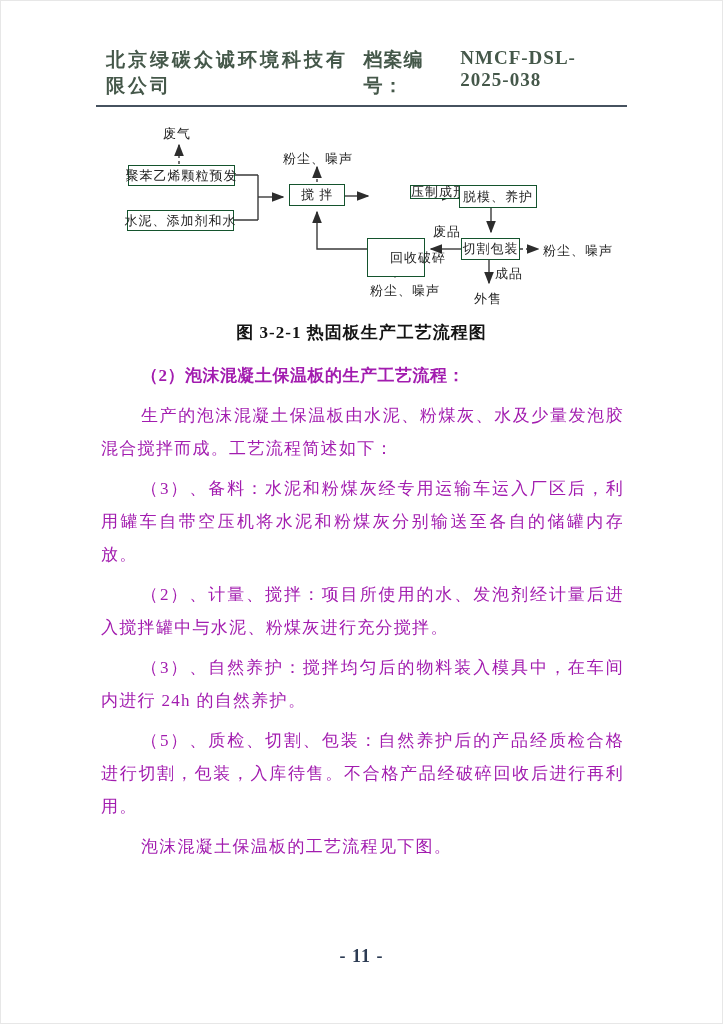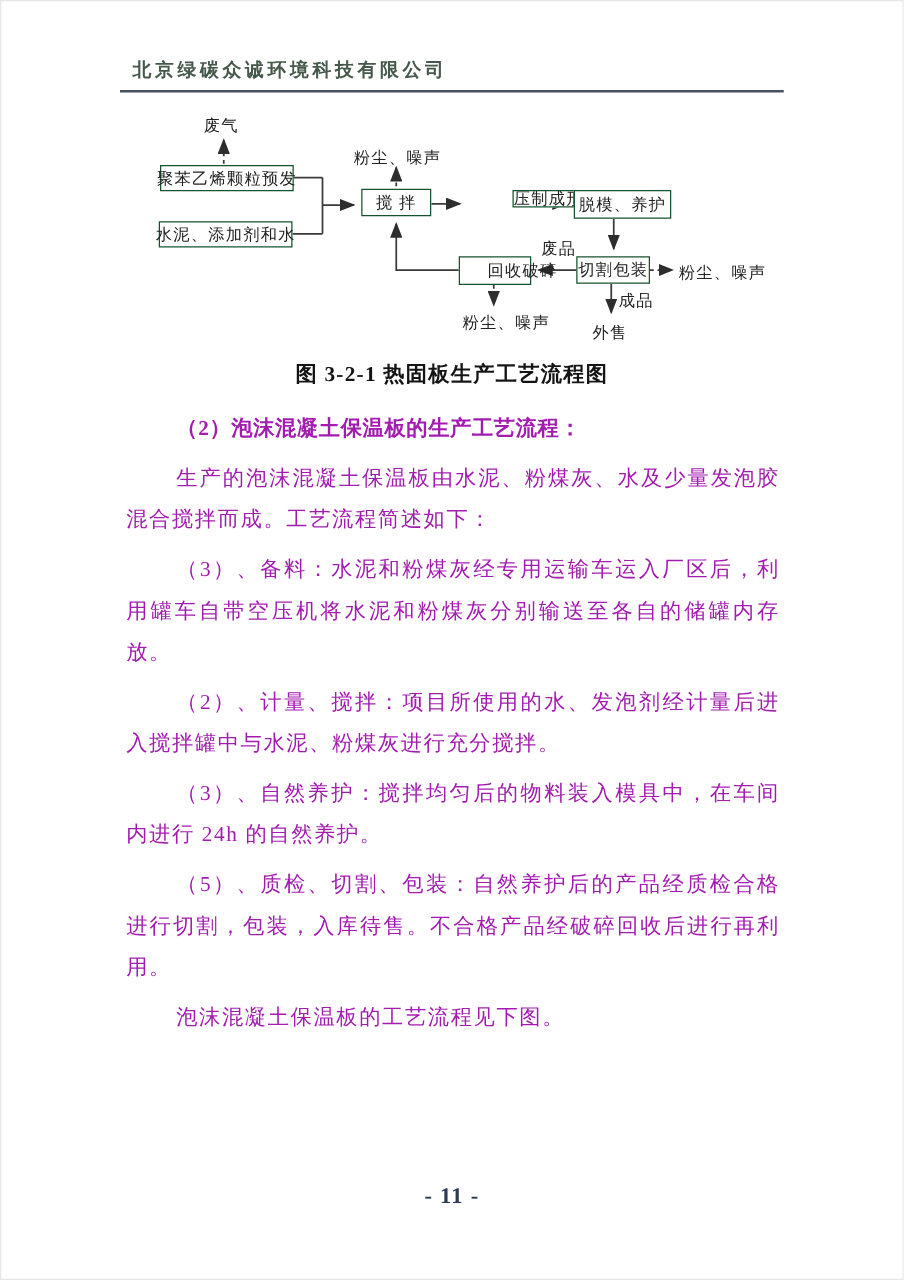--- a/index.html
+++ b/index.html
@@ -13,21 +13,21 @@
     border:1px solid #e7e7e7;
   }
 
   
   .doc-header {
     display:flex; justify-content:space-between; align-items:flex-end;
     margin:0 95px 0 95px;
     padding:46px 4px 6px 10px;
     border-bottom:2px solid #46525f;
     font-weight:bold;
-    font-size:15px;
+    font-size:19px;
     color:#45584a;
   }
   .doc-header .company { letter-spacing:3px; }
   .doc-header .docnum-wrap { display:flex; gap:14px; letter-spacing:1px; }
 
   
   .diagram {
     position:relative;
     width:520px; height:190px;
     margin:15px 0 0 110px;
@@ -77,20 +77,24 @@
     letter-spacing:1px;
   }
 </style>
 </head>
 <body>
 
 <div class="page">
 
   <div class="doc-header">
     <span class="company">北京绿碳众诚环境科技有限公司</span>
+    <span class="docnum-wrap">
+      <span>档案编号：</span>
+      <span>NMCF-DSL-2025-038</span>
+    </span>
   </div>
 
   <div class="diagram">
     <svg width="520" height="190" viewBox="0 0 520 190">
       <defs>
         <marker id="arr" markerWidth="9" markerHeight="7" refX="8" refY="3.5" orient="auto">
           <path d="M0,0 L9,3.5 L0,7 Z" fill="#2d2d2d"></path>
         </marker>
       </defs>
 
@@ -117,21 +121,21 @@
 
       <path d="M284,139 L284,155" fill="none" stroke="#3a3a3a" stroke-width="1.4" stroke-dasharray="3,3" marker-end="url(#arr)"></path>
     </svg>
 
     <div class="node" style="left:17px;top:43px;width:107px;height:21px;">聚苯乙烯颗粒预发</div>
     <div class="node" style="left:16px;top:88px;width:107px;height:21px;">水泥、添加剂和水</div>
     <div class="node" style="left:178px;top:62px;width:56px;height:22px;">搅  拌</div>
     <div class="node" style="left:263px;top:63px;width:58px;height:14px;margin-left:36px;">压制成形</div>
     <div class="node" style="left:348px;top:63px;width:78px;height:23px;">脱模、养护</div>
     <div class="node" style="left:350px;top:116px;width:59px;height:22px;">切割包装</div>
-    <div class="node" style="left:256px;top:116px;width:58px;height:23px;padding-left:44px;">回收破碎</div>
+    <div class="node" style="left:256px;top:116px;width:58px;height:39px;padding-left:44px;">回收破碎</div>
 
     <div class="flabel" style="left:52px;top:3px;">废气</div>
     <div class="flabel" style="left:172px;top:28px;">粉尘、噪声</div>
     <div class="flabel" style="left:322px;top:101px;">废品</div>
     <div class="flabel" style="left:432px;top:120px;">粉尘、噪声</div>
     <div class="flabel" style="left:384px;top:143px;">成品</div>
     <div class="flabel" style="left:363px;top:168px;">外售</div>
     <div class="flabel" style="left:259px;top:160px;">粉尘、噪声</div>
   </div>
 

